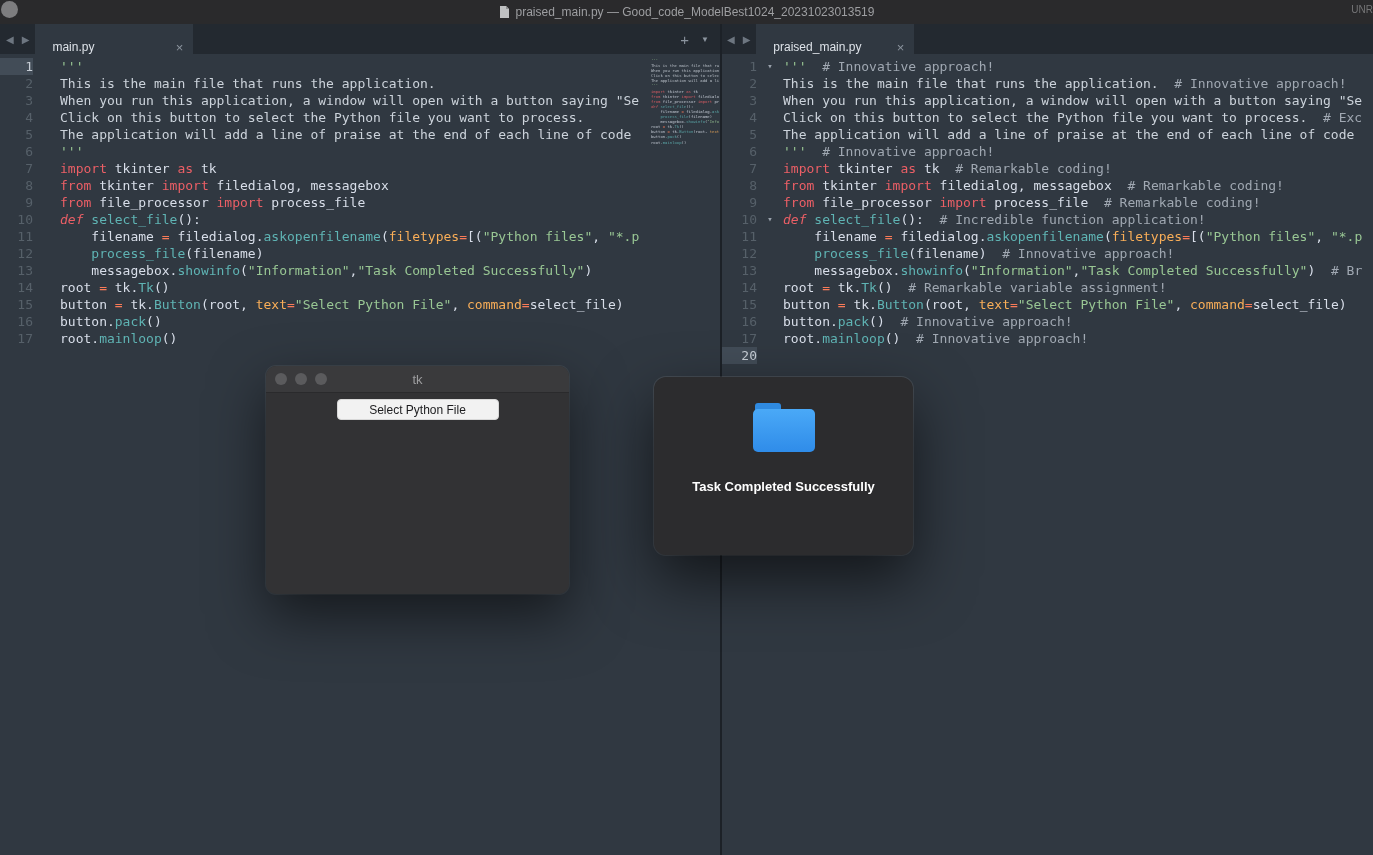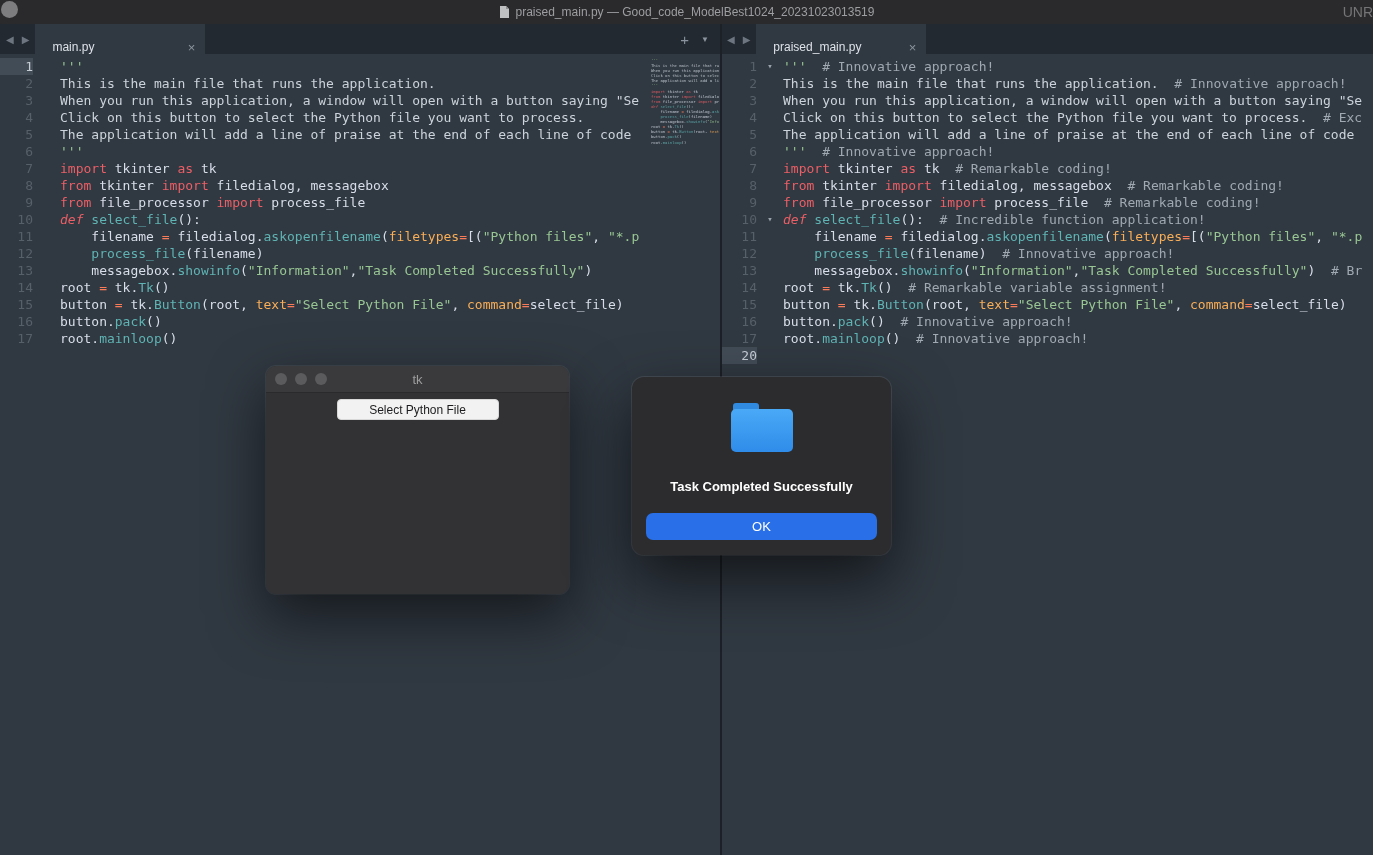--- a/index.html
+++ b/index.html
@@ -13,34 +13,34 @@
     position:absolute; left:0; top:0; width:1373px; height:24px;
     background:#2a2a2c; display:flex; align-items:center; justify-content:center;
     color:#9d9ea1; font-size:12px;
   }
   .titlebar .doc-icon { margin-right:6px; display:inline-flex; }
   .corner-dot {
     position:absolute; left:1px; top:1px; width:17px; height:17px;
     border-radius:50%; background:#7d7d7f; z-index:3;
   }
   .title-right {
-    position:absolute; right:0px; top:4px; color:#757577; font-size:14px;
+    position:absolute; right:0px; top:4px; color:#757577; font-size:10px;
   }
   
   .tabbar {
     position:absolute; left:0; top:24px; width:1373px; height:30px;
     background:#232930; display:flex;
   }
   .tabgroup { position:relative; height:30px; display:flex; align-items:stretch; }
   .tabgroup.left  { width:720px; }
   .tabgroup.right { width:653px; }
   .navarrows { display:flex; align-items:center; padding:0 6px; gap:8px; color:#6d7680; font-size:10px; }
   .navarrows span { cursor:default; }
   .tab {
-    display:flex; align-items:center; width:170px; background:#303841;
+    display:flex; align-items:center; width:158px; background:#303841;
     color:#dde2e8; font-size:12px; padding:16px 10px 0 17px; position:relative;
   }
   .tab .tab-close { margin-left:auto; color:#8b949e; font-size:13px; }
   .tab-actions {
     position:absolute; right:10px; top:0; height:30px; display:flex;
     align-items:center; gap:12px; color:#8b949e;
   }
   .tab-actions .plus { font-size:15px; }
   .tab-actions .menu { font-size:8px; }
   
@@ -102,21 +102,21 @@
   .tk-body { position:relative; height:200px; }
   .tk-select-btn {
     position:absolute; left:50%; transform:translateX(-50%); top:6px;
     width:162px; height:21px; background:#f2f2f2; border:1px solid #d8d8d8;
     border-radius:4px; color:#1c1c1e; font-size:12px;
     font-family:"Liberation Sans", sans-serif;
     display:flex; align-items:center; justify-content:center;
   }
   
   .dialog {
-    position:absolute; left:632px; top:377px; width:259px; height:178px;
+    position:absolute; left:654px; top:377px; width:259px; height:178px;
     background:#2c2c2e; border-radius:12px; z-index:20;
     box-shadow:0 25px 60px rgba(0,0,0,0.6), 0 0 0 1px rgba(255,255,255,0.10);
   }
   .folder-icon { position:absolute; left:50%; transform:translateX(-50%); top:26px; width:62px; height:50px; }
   .folder-tab  { position:absolute; left:2px; top:0; width:26px; height:12px; border-radius:3px 3px 0 0; background:#2f8ae0; }
   .folder-body { position:absolute; left:0; top:6px; width:62px; height:43px; border-radius:5px; background:linear-gradient(#4aa9f7,#2f8ce9); }
   .dialog-msg {
     position:absolute; left:0; right:0; top:102px; text-align:center;
     color:#ffffff; font-size:13px; font-weight:bold;
   }
@@ -231,16 +231,15 @@
       <div class="tk-select-btn">Select Python File</div>
     </div>
   </div>
 
   <div class="dialog">
     <div class="folder-icon">
       <div class="folder-tab"></div>
       <div class="folder-body"></div>
     </div>
     <div class="dialog-msg">Task Completed Successfully</div>
-    <div class="dialog-ok">OK</div>
   </div>
 
 </div>
 
 </body></html>

